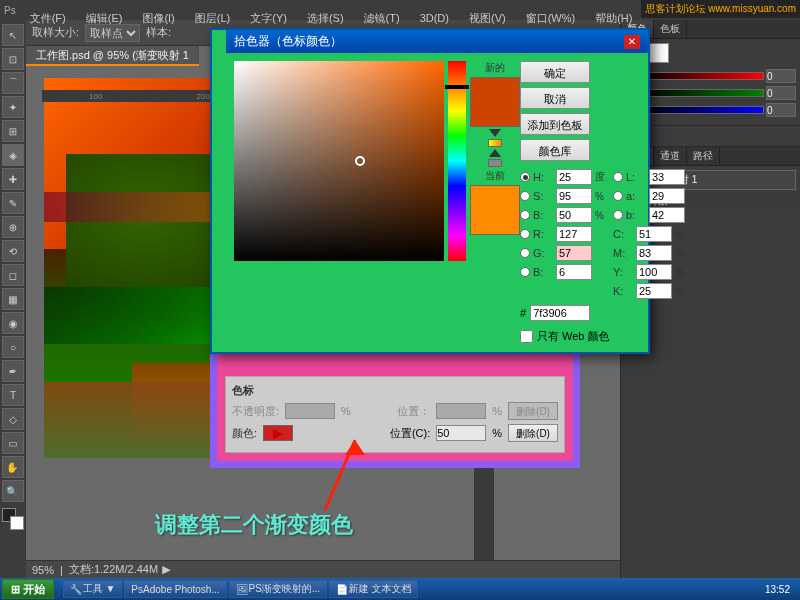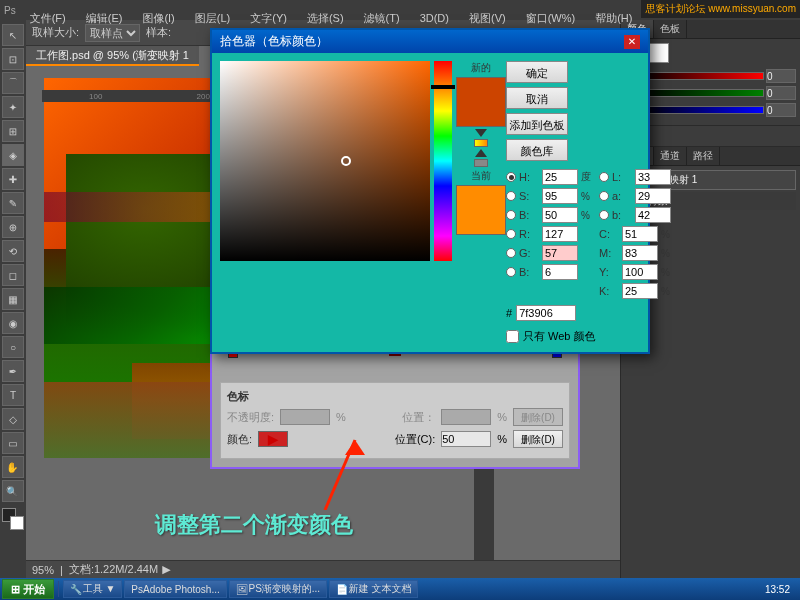--- a/index.html
+++ b/index.html
@@ -181,24 +181,25 @@
       font-size: 10px;
       padding: 0 8px;
     }
 
     
     .color-picker-dialog {
       position: absolute;
       top: 28px;
       left: 210px;
       width: 440px;
-      background: #14b8a6;
+      background: #22c55e;
       border: 2px solid #0055aa;
       z-index: 300;
       box-shadow: 4px 4px 12px rgba(0,0,0,0.6);
+      padding-left: 14px;
     }
     .dialog-titlebar {
       background: linear-gradient(to bottom, #0066cc, #0044aa);
       color: white;
       padding: 3px 8px;
       font-size: 12px;
       display: flex;
       align-items: center;
       justify-content: space-between;
     }
@@ -283,21 +284,21 @@
       border: 1px solid #666;
     }
 
     
     .dialog-right {
       display: flex;
       flex-direction: column;
       gap: 4px;
     }
     .dialog-btn {
-      width: 62px;
+      width: 70px;
       height: 22px;
       background: linear-gradient(to bottom, #f0f0f0, #d8d8d8);
       border: 1px solid #888;
       cursor: pointer;
       font-size: 11px;
       text-align: center;
       line-height: 22px;
     }
 
     
@@ -369,25 +370,25 @@
       display: flex;
       align-items: center;
       gap: 4px;
       font-size: 11px;
       margin-top: 4px;
     }
 
     
     .gradient-editor {
       position: absolute;
-      top: 296px;
+      top: 285px;
       left: 210px;
       width: 370px;
-      background: #a3a3a3;
-      border: 2px solid #8b5cf6;
+      background: #ec4899;
+      border: 7px solid #8b5cf6;
       z-index: 290;
       padding: 8px;
     }
     .gradient-bar-container {
       width: 100%;
       height: 22px;
       border: 1px solid #666;
       position: relative;
       margin-bottom: 6px;
     }

